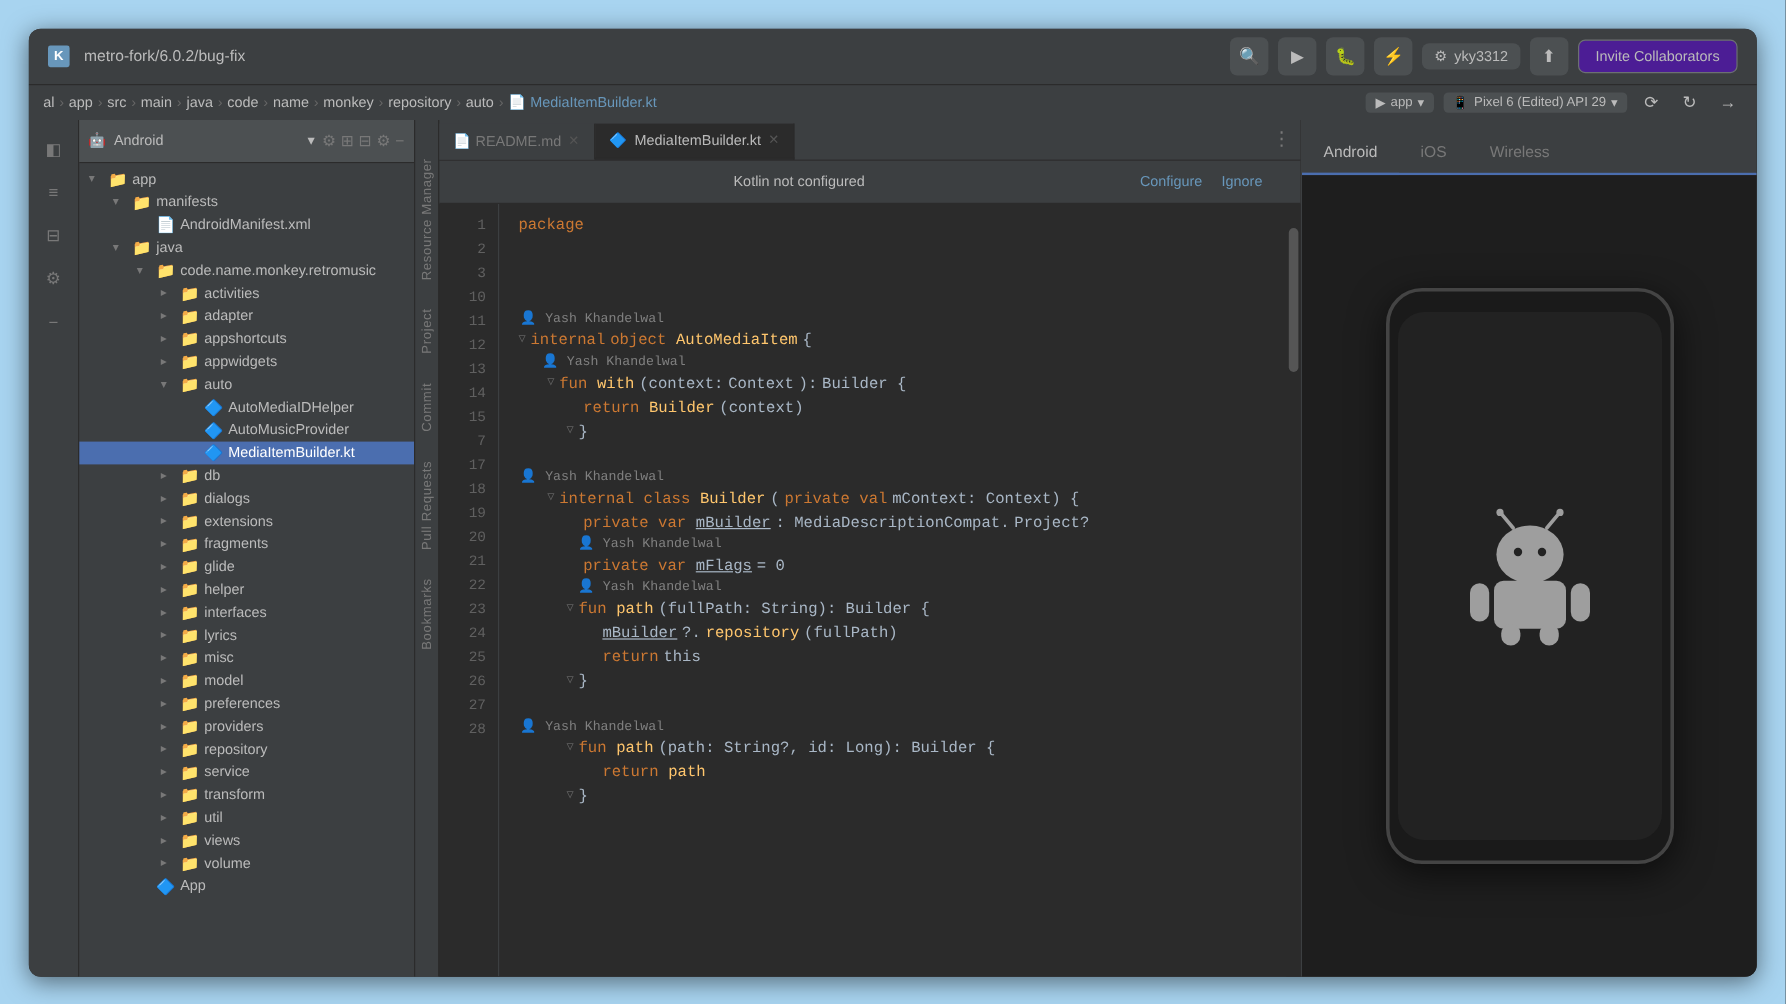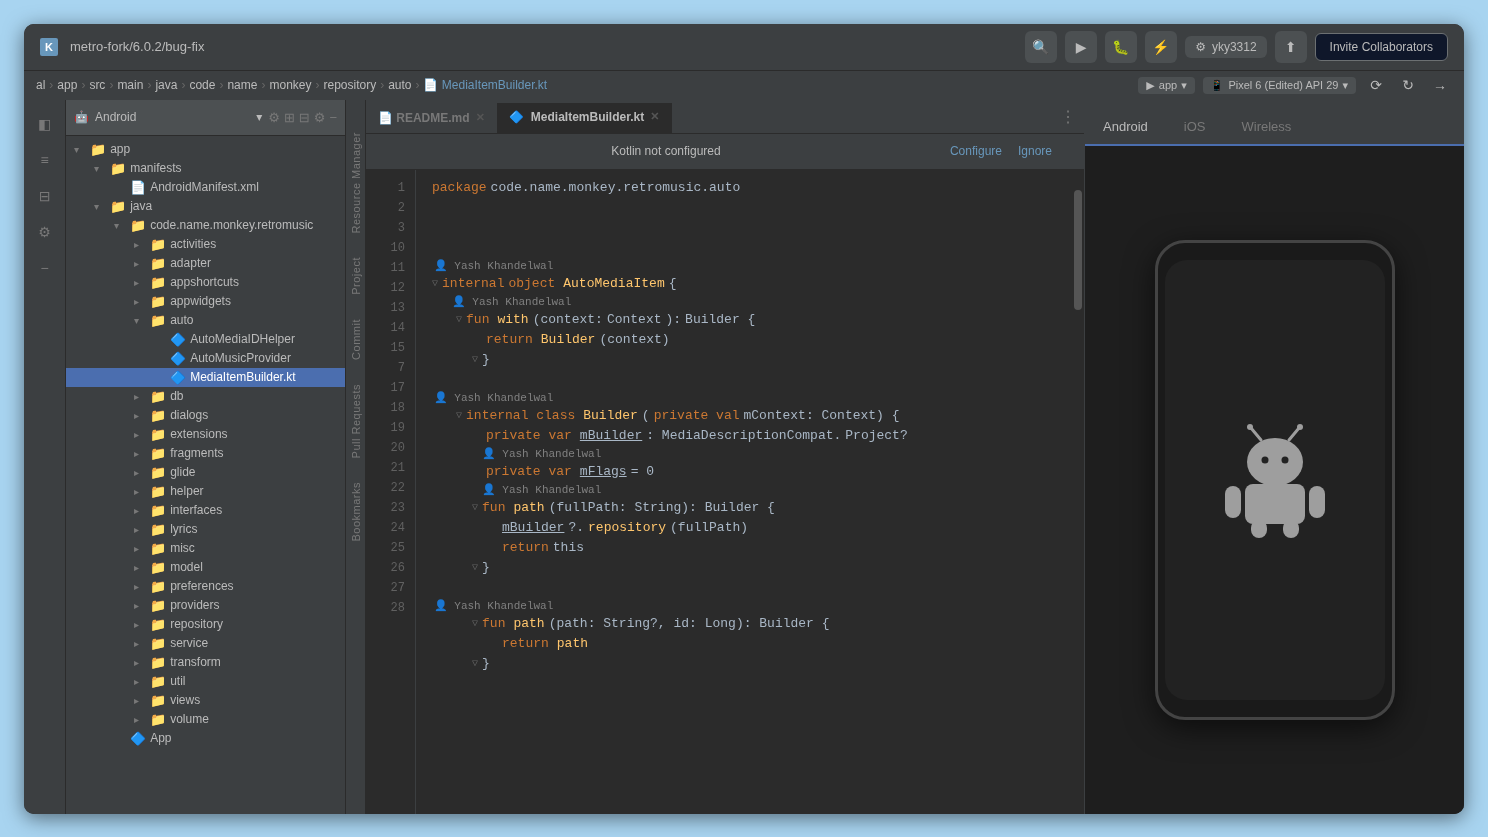--- a/index.html
+++ b/index.html
@@ -72,21 +72,21 @@
       align-items: center;
       gap: 6px;
       background: #4c5052;
       border-radius: 6px;
       padding: 4px 10px;
       color: #bbbbbb;
       font-size: 12px;
       cursor: pointer;
     }
     .invite-btn {
-      background: #0f172a;
+      background: #4c1d95;
       border: 1px solid #6c7072;
       border-radius: 6px;
       padding: 6px 14px;
       color: #bbbbbb;
       font-size: 12px;
       cursor: pointer;
     }
     
     .breadcrumb-bar {
       height: 30px;
@@ -264,21 +264,20 @@
       height: 30px;
       padding: 0 12px;
       display: flex;
       align-items: center;
       gap: 6px;
       font-size: 12px;
       color: #787878;
       cursor: pointer;
       border-right: 1px solid #2b2b2b;
       background: #3c3f41;
-      font-weight: bold;
     }
     .editor-tab.active {
       background: #2b2b2b;
       color: #bbbbbb;
       border-bottom: 2px solid #2b2b2b;
     }
     .tab-close {
       color: #555;
       font-size: 11px;
       cursor: pointer;
@@ -835,21 +834,20 @@
           <div class="line-number">24</div>
           <div class="line-number">25</div>
           <div class="line-number">26</div>
           <div class="line-number">27</div>
           <div class="line-number">28</div>
         </div>
         <div class="code-content">
 
           <div class="code-line">
             <span class="kw">package</span>
-            <span style="color:#a9b7c6"> code.name.monkey.retromusic.auto</span>
           </div>
 
           <div class="code-line empty"></div>
 
 
           <div class="code-line empty"></div>
           <div class="code-line empty"></div>
 
           <div style="height:16px;display:flex;align-items:center;padding-left:2px;">
             <span style="color:#808080;font-size:11px">👤 Yash Khandelwal</span>

